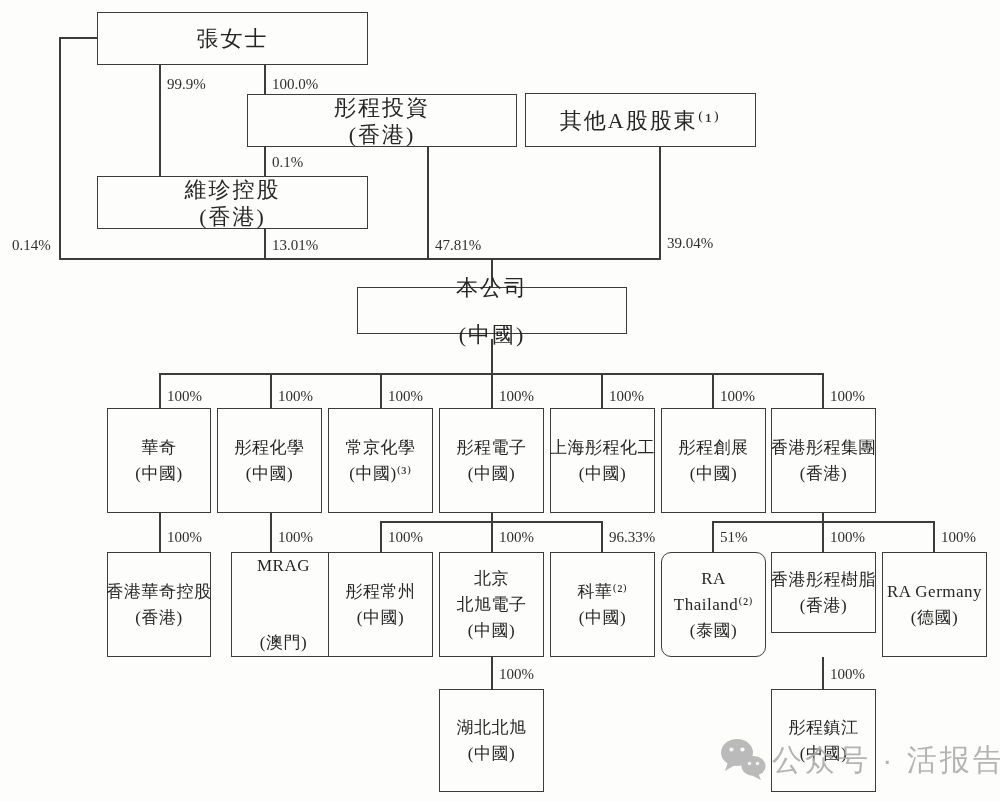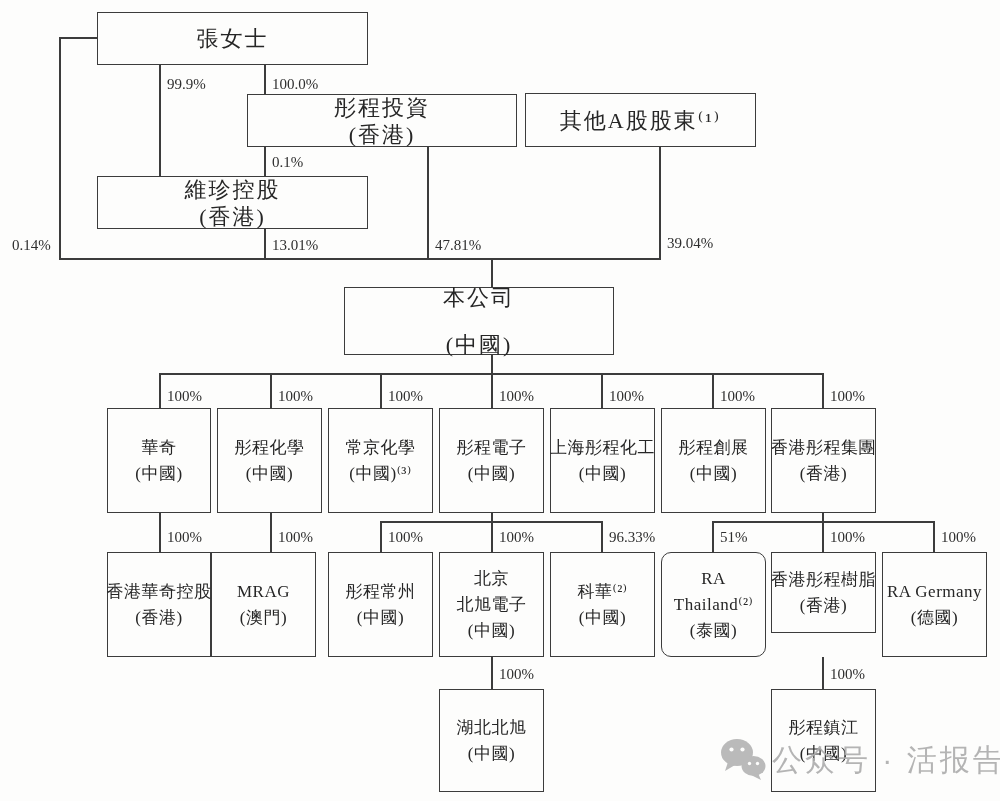--- a/index.html
+++ b/index.html
@@ -96,21 +96,21 @@
       <div class="bline">彤程投資</div>
       <div class="bline">(香港)</div>
     </div>
     <div class="box big" style="left: 525px; top: 93px; width: 231px; height: 54px;">
       <div class="bline">其他A股股東⁽¹⁾</div>
     </div>
     <div class="box big" style="left: 97px; top: 176px; width: 271px; height: 53px;">
       <div class="bline">維珍控股</div>
       <div class="bline">(香港)</div>
     </div>
-    <div class="box big" style="left: 344px; top: 287px; width: 270px; height: 68px; gap: 20px;">
+    <div class="box big" style="left: 357px; top: 287px; width: 270px; height: 47px; gap: 20px;">
       <div class="bline">本公司</div>
       <div class="bline">(中國)</div>
     </div>
     <div class="box" style="left: 107px; top: 408px; width: 104px; height: 105px;">
       <div class="bline">華奇</div>
       <div class="bline">(中國)</div>
     </div>
     <div class="box" style="left: 217px; top: 408px; width: 105px; height: 105px;">
       <div class="bline">彤程化學</div>
       <div class="bline">(中國)</div>
@@ -132,21 +132,21 @@
       <div class="bline">(中國)</div>
     </div>
     <div class="box" style="left: 771px; top: 408px; width: 105px; height: 105px;">
       <div class="bline">香港彤程集團</div>
       <div class="bline">(香港)</div>
     </div>
     <div class="box" style="left: 107px; top: 552px; width: 104px; height: 105px;">
       <div class="bline">香港華奇控股</div>
       <div class="bline">(香港)</div>
     </div>
-    <div class="box" style="left: 211px; top: 552px; width: 105px; height: 105px;">
+    <div class="box" style="left: 231px; top: 552px; width: 105px; height: 105px; justify-content: space-between;">
       <div class="bline">MRAG</div>
       <div class="bline">(澳門)</div>
     </div>
     <div class="box" style="left: 328px; top: 552px; width: 105px; height: 105px;">
       <div class="bline">彤程常州</div>
       <div class="bline">(中國)</div>
     </div>
     <div class="box" style="left: 439px; top: 552px; width: 105px; height: 105px;">
       <div class="bline">北京</div>
       <div class="bline">北旭電子</div>

